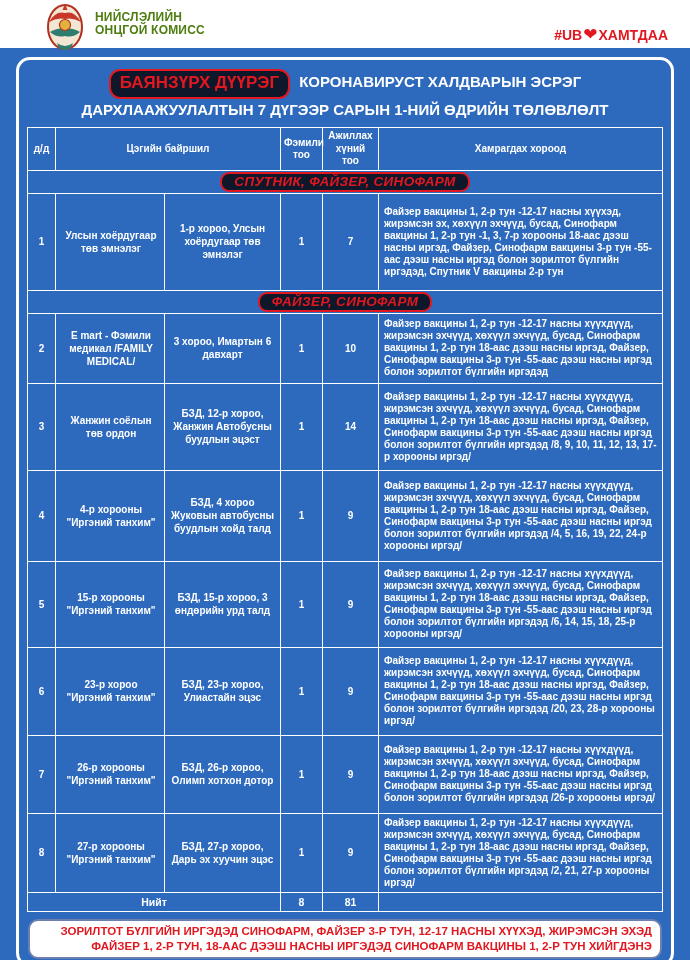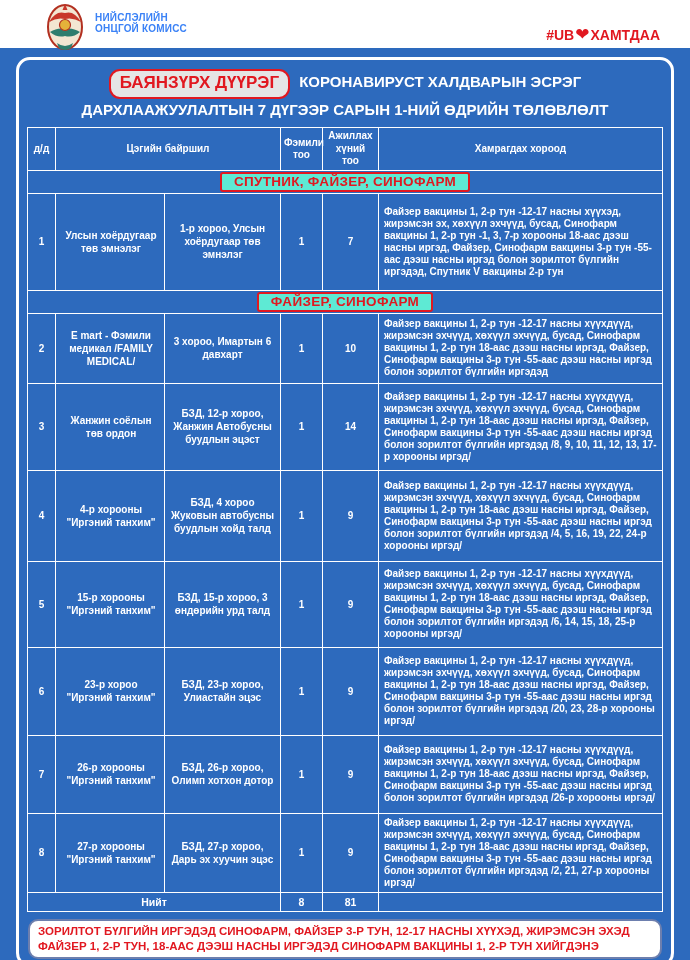--- a/index.html
+++ b/index.html
@@ -5,45 +5,45 @@
   html,body{margin:0;padding:0;}
   body{
     width:690px;height:960px;overflow:hidden;
     background:#2d6abd;
     font-family:"Liberation Sans","DejaVu Sans",sans-serif;
     font-weight:bold;
   }
   
   .topbar{height:48px;background:#ffffff;display:flex;align-items:center;position:relative;padding-left:44px;}
   .emblem{width:42px;height:50px;margin-top:6px;flex:0 0 auto;}
-  .org{color:#3b82f6;font-size:10px;line-height:1.08;margin-left:9px;letter-spacing:.2px;}
-  .hashtag{position:absolute;right:30px;bottom:5px;color:#e11820;font-size:14px;display:flex;align-items:center;gap:1px;}
+  .org{color:#4d7c0f;font-size:12px;line-height:1.08;margin-left:9px;letter-spacing:.2px;}
+  .hashtag{position:absolute;right:22px;bottom:5px;color:#e11820;font-size:14px;display:flex;align-items:center;gap:1px;}
   .heart{color:#e11820;font-size:17px;line-height:1;}
   
   .panel{margin:9px 16px 0;border:3px solid #ffffff;border-radius:14px;padding:5px 8px 0;position:relative;}
   .title{text-align:center;color:#ffffff;font-size:15px;line-height:1.45;margin:4px 0 7px;}
-  .badge{display:inline-block;background:#e5e5e5;color:#e11820;border:2px solid #e11820;border-radius:11px;padding:0 9px 1px;font-size:17px;vertical-align:-1px;margin-right:5px;}
+  .badge{display:inline-block;background:#0f172a;color:#e11820;border:2px solid #e11820;border-radius:11px;padding:0 9px 1px;font-size:17px;vertical-align:-1px;margin-right:5px;}
   
   table{width:100%;border-collapse:collapse;table-layout:fixed;}
   th,td{border:1.5px solid #ffffff;color:#ffffff;font-size:10px;padding:2px 3px;vertical-align:middle;}
   th{font-weight:bold;text-align:center;line-height:1.25;}
   td.c{text-align:center;}
   td.name{text-align:center;padding-left:5px;line-height:1.3;}
   td.addr{text-align:center;line-height:1.3;margin-top:24px;}
   td.k{text-align:left;line-height:1.2;padding:3px 5px;font-size:10px;}
   tr.hrow{height:36px;}
   tr.srow{height:19px;}
   tr.srow td{text-align:center;padding:1px;}
-  .pill{display:inline-block;background:#5eead4;color:#e11820;border:2px solid #e11820;border-radius:3px;padding:0 12px 1px;font-size:13.5px;letter-spacing:.3px;}
+  .pill{display:inline-block;background:#0f172a;color:#e11820;border:2px solid #e11820;border-radius:9px;padding:0 12px 1px;font-size:13.5px;letter-spacing:.3px;font-style:italic;}
   tr.r1{height:97px;} tr.r2{height:70px;} tr.r3{height:87px;} tr.r4{height:91px;}
   tr.r5{height:86px;} tr.r6{height:88px;} tr.r7{height:78px;} tr.r8{height:70px;}
   tr.trow{height:19px;}
   tr.trow td{text-align:center;font-size:10.5px;}
   
-  .note{margin:7px 1px 5px;background:#ffffff;border:2px solid #6d7fae;border-radius:10px;color:#e11820;font-size:11.5px;line-height:1.3;text-align:left;padding:3px 8px;}
+  .note{margin:7px 1px 5px;background:#ffffff;border:2px solid #6d7fae;border-radius:10px;color:#e11820;font-size:11.5px;line-height:1.3;text-align:right;padding:3px 8px;}
   .hours-band{position:relative;height:22px;margin:-12px 16px 0;display:flex;align-items:center;justify-content:center;}
 </style>
 </head>
 <body>
 
 <div>
 
   <div class="topbar">
     <svg class="emblem" viewBox="0 0 42 50">
       <ellipse cx="21" cy="25" rx="17" ry="22" fill="#f3e6d2" stroke="#b23020" stroke-width="2"></ellipse>

